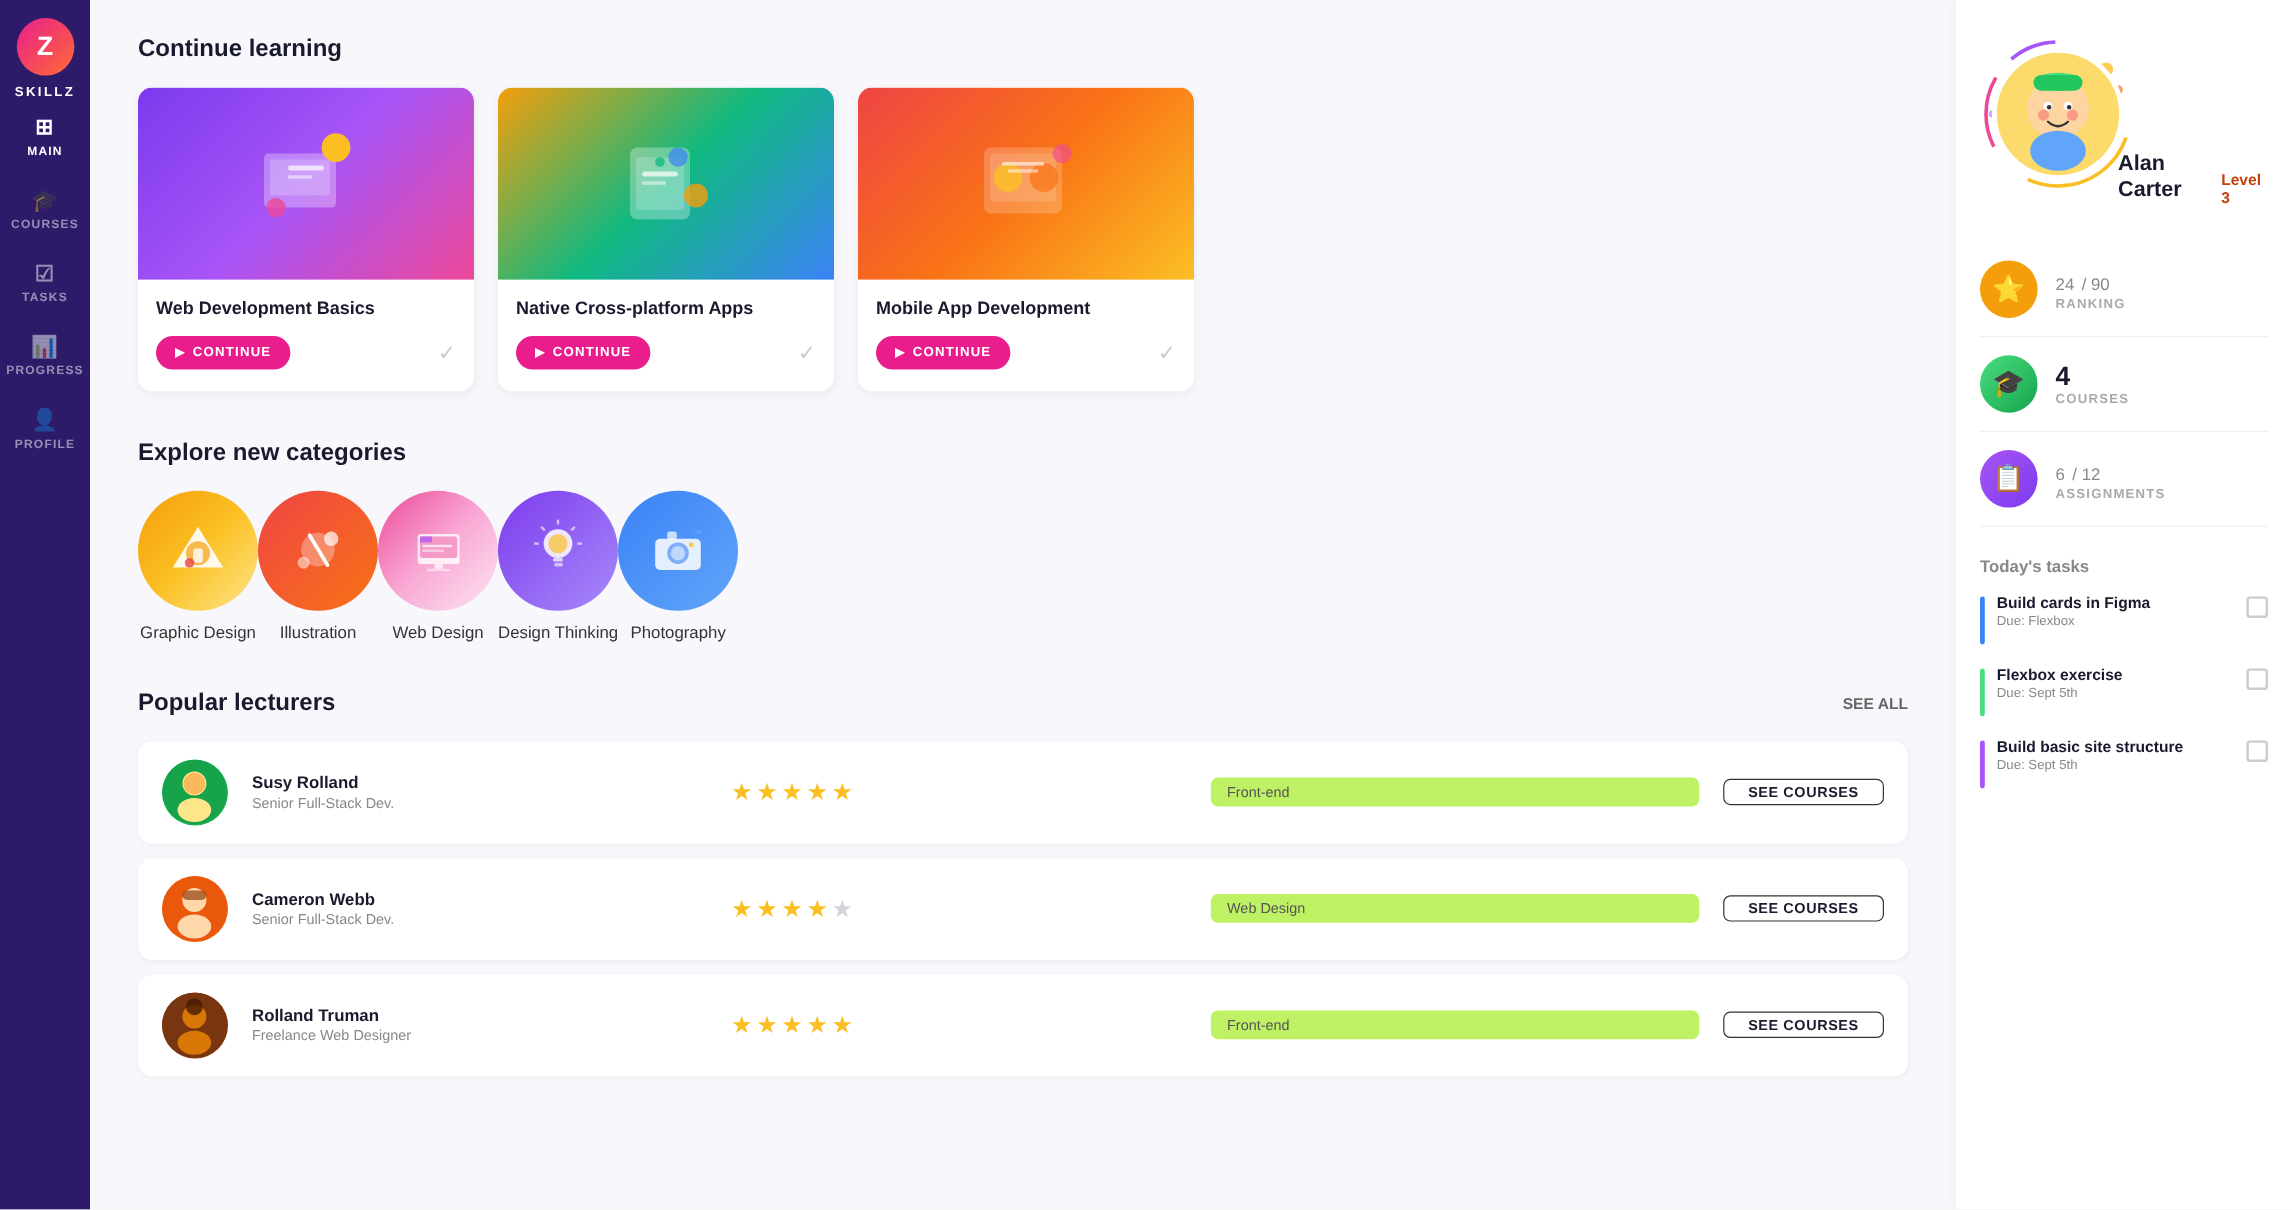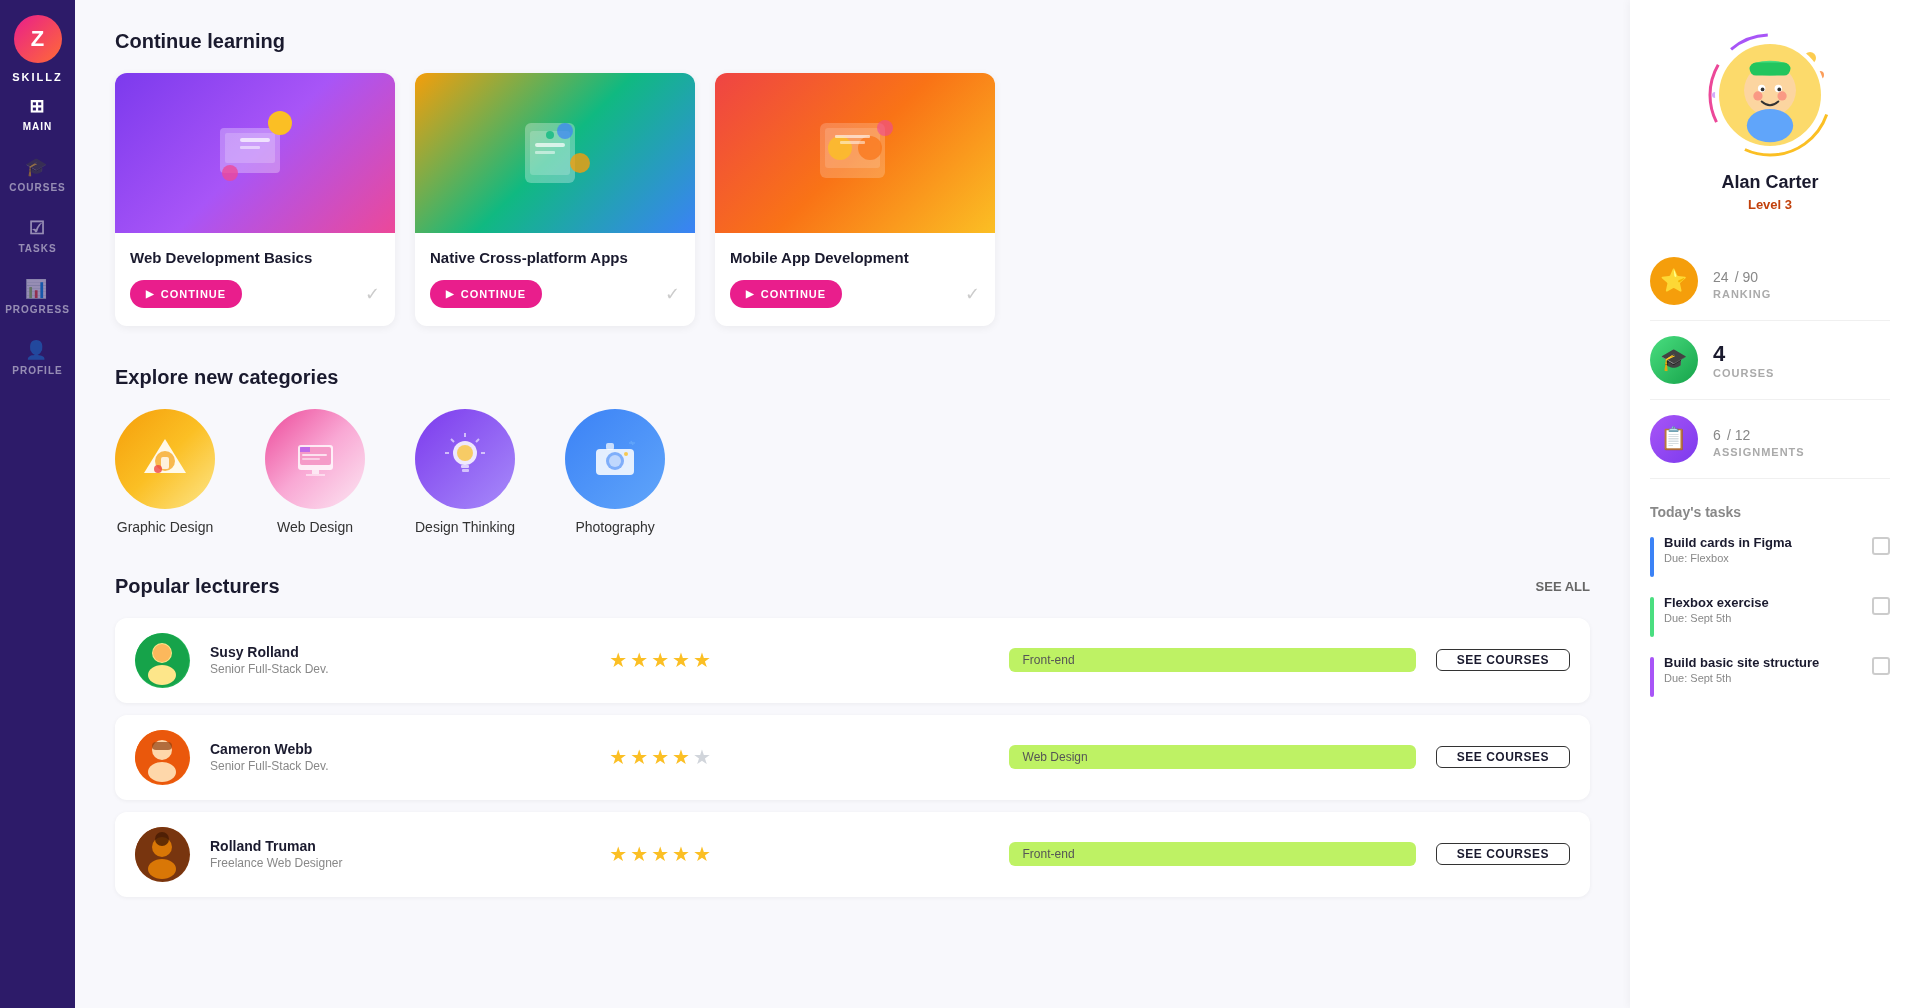--- a/index.html
+++ b/index.html
@@ -84,21 +84,21 @@
       color: white; border: none; border-radius: 20px;
       padding: 8px 16px; font-size: 11px; font-weight: 700;
       letter-spacing: 1px; cursor: pointer;
       display: flex; align-items: center; gap: 6px;
     }
     .continue-btn .play-icon { font-size: 10px; }
     .check-icon { color: #ccc; font-size: 18px; }
 
     
     .categories {
-      display: flex; gap: 50px; margin-bottom: 40px; flex-wrap: wrap;
+      display: flex; margin-bottom: 40px; flex-wrap: wrap;
     }
     .category-item {
       display: flex; flex-direction: column; align-items: center;
       gap: 10px; cursor: pointer;
     }
     .category-circle {
       width: 100px; height: 100px; border-radius: 50%;
       display: flex; align-items: center; justify-content: center;
       font-size: 36px;
     }
@@ -159,21 +159,21 @@
     
     .right-panel {
       width: 280px;
       background: white;
       flex-shrink: 0;
       padding: 30px 20px;
       min-height: 1008px;
       box-shadow: -2px 0 8px rgba(0,0,0,0.04);
     }
     .profile-section {
-      display: flex; flex-direction: column; align-items: center;
+      display: flex; flex-direction: row; align-items: flex-end;
       margin-bottom: 30px;
     }
     .profile-name {
       font-size: 18px; font-weight: 700; color: #1a1a2e;
       margin-bottom: 4px;
     }
     .profile-level {
       font-size: 13px; color: #c2410c; font-weight: 700;
     }
     .stats-row {
@@ -333,20 +333,31 @@
         <svg width="55" height="55" viewBox="0 0 55 55">
           <polygon points="27,8 48,42 6,42" fill="white" opacity="0.9"></polygon>
           <circle cx="27" cy="30" r="10" fill="#f59e0b" opacity="0.7"></circle>
           <rect x="23" y="26" width="8" height="12" rx="2" fill="white" opacity="0.8"></rect>
           <circle cx="20" cy="38" r="4" fill="#ef4444" opacity="0.8"></circle>
         </svg>
       </div>
       <span class="category-name">Graphic Design</span>
     </div>
 
+    <div class="category-item">
+      <div class="category-circle cat-2">
+        <svg width="55" height="55" viewBox="0 0 55 55">
+          <circle cx="27" cy="27" r="14" fill="white" opacity="0.3"></circle>
+          <line x1="20" y1="15" x2="35" y2="40" stroke="white" stroke-width="3" stroke-linecap="round"></line>
+          <circle cx="38" cy="18" r="6" fill="white" opacity="0.7"></circle>
+          <circle cx="15" cy="38" r="5" fill="white" opacity="0.5"></circle>
+        </svg>
+      </div>
+      <span class="category-name">Illustration</span>
+    </div>
 
     <div class="category-item">
       <div class="category-circle cat-3">
         <svg width="55" height="55" viewBox="0 0 55 55">
           <rect x="10" y="14" width="35" height="25" rx="3" fill="white" opacity="0.8"></rect>
           <rect x="12" y="16" width="31" height="18" rx="2" fill="#ec4899" opacity="0.5"></rect>
           <rect x="12" y="16" width="10" height="5" fill="#a855f7" opacity="0.7"></rect>
           <rect x="14" y="23" width="25" height="2" rx="1" fill="white" opacity="0.7"></rect>
           <rect x="14" y="27" width="18" height="2" rx="1" fill="white" opacity="0.5"></rect>
           <rect x="24" y="39" width="7" height="4" fill="white" opacity="0.7"></rect>

